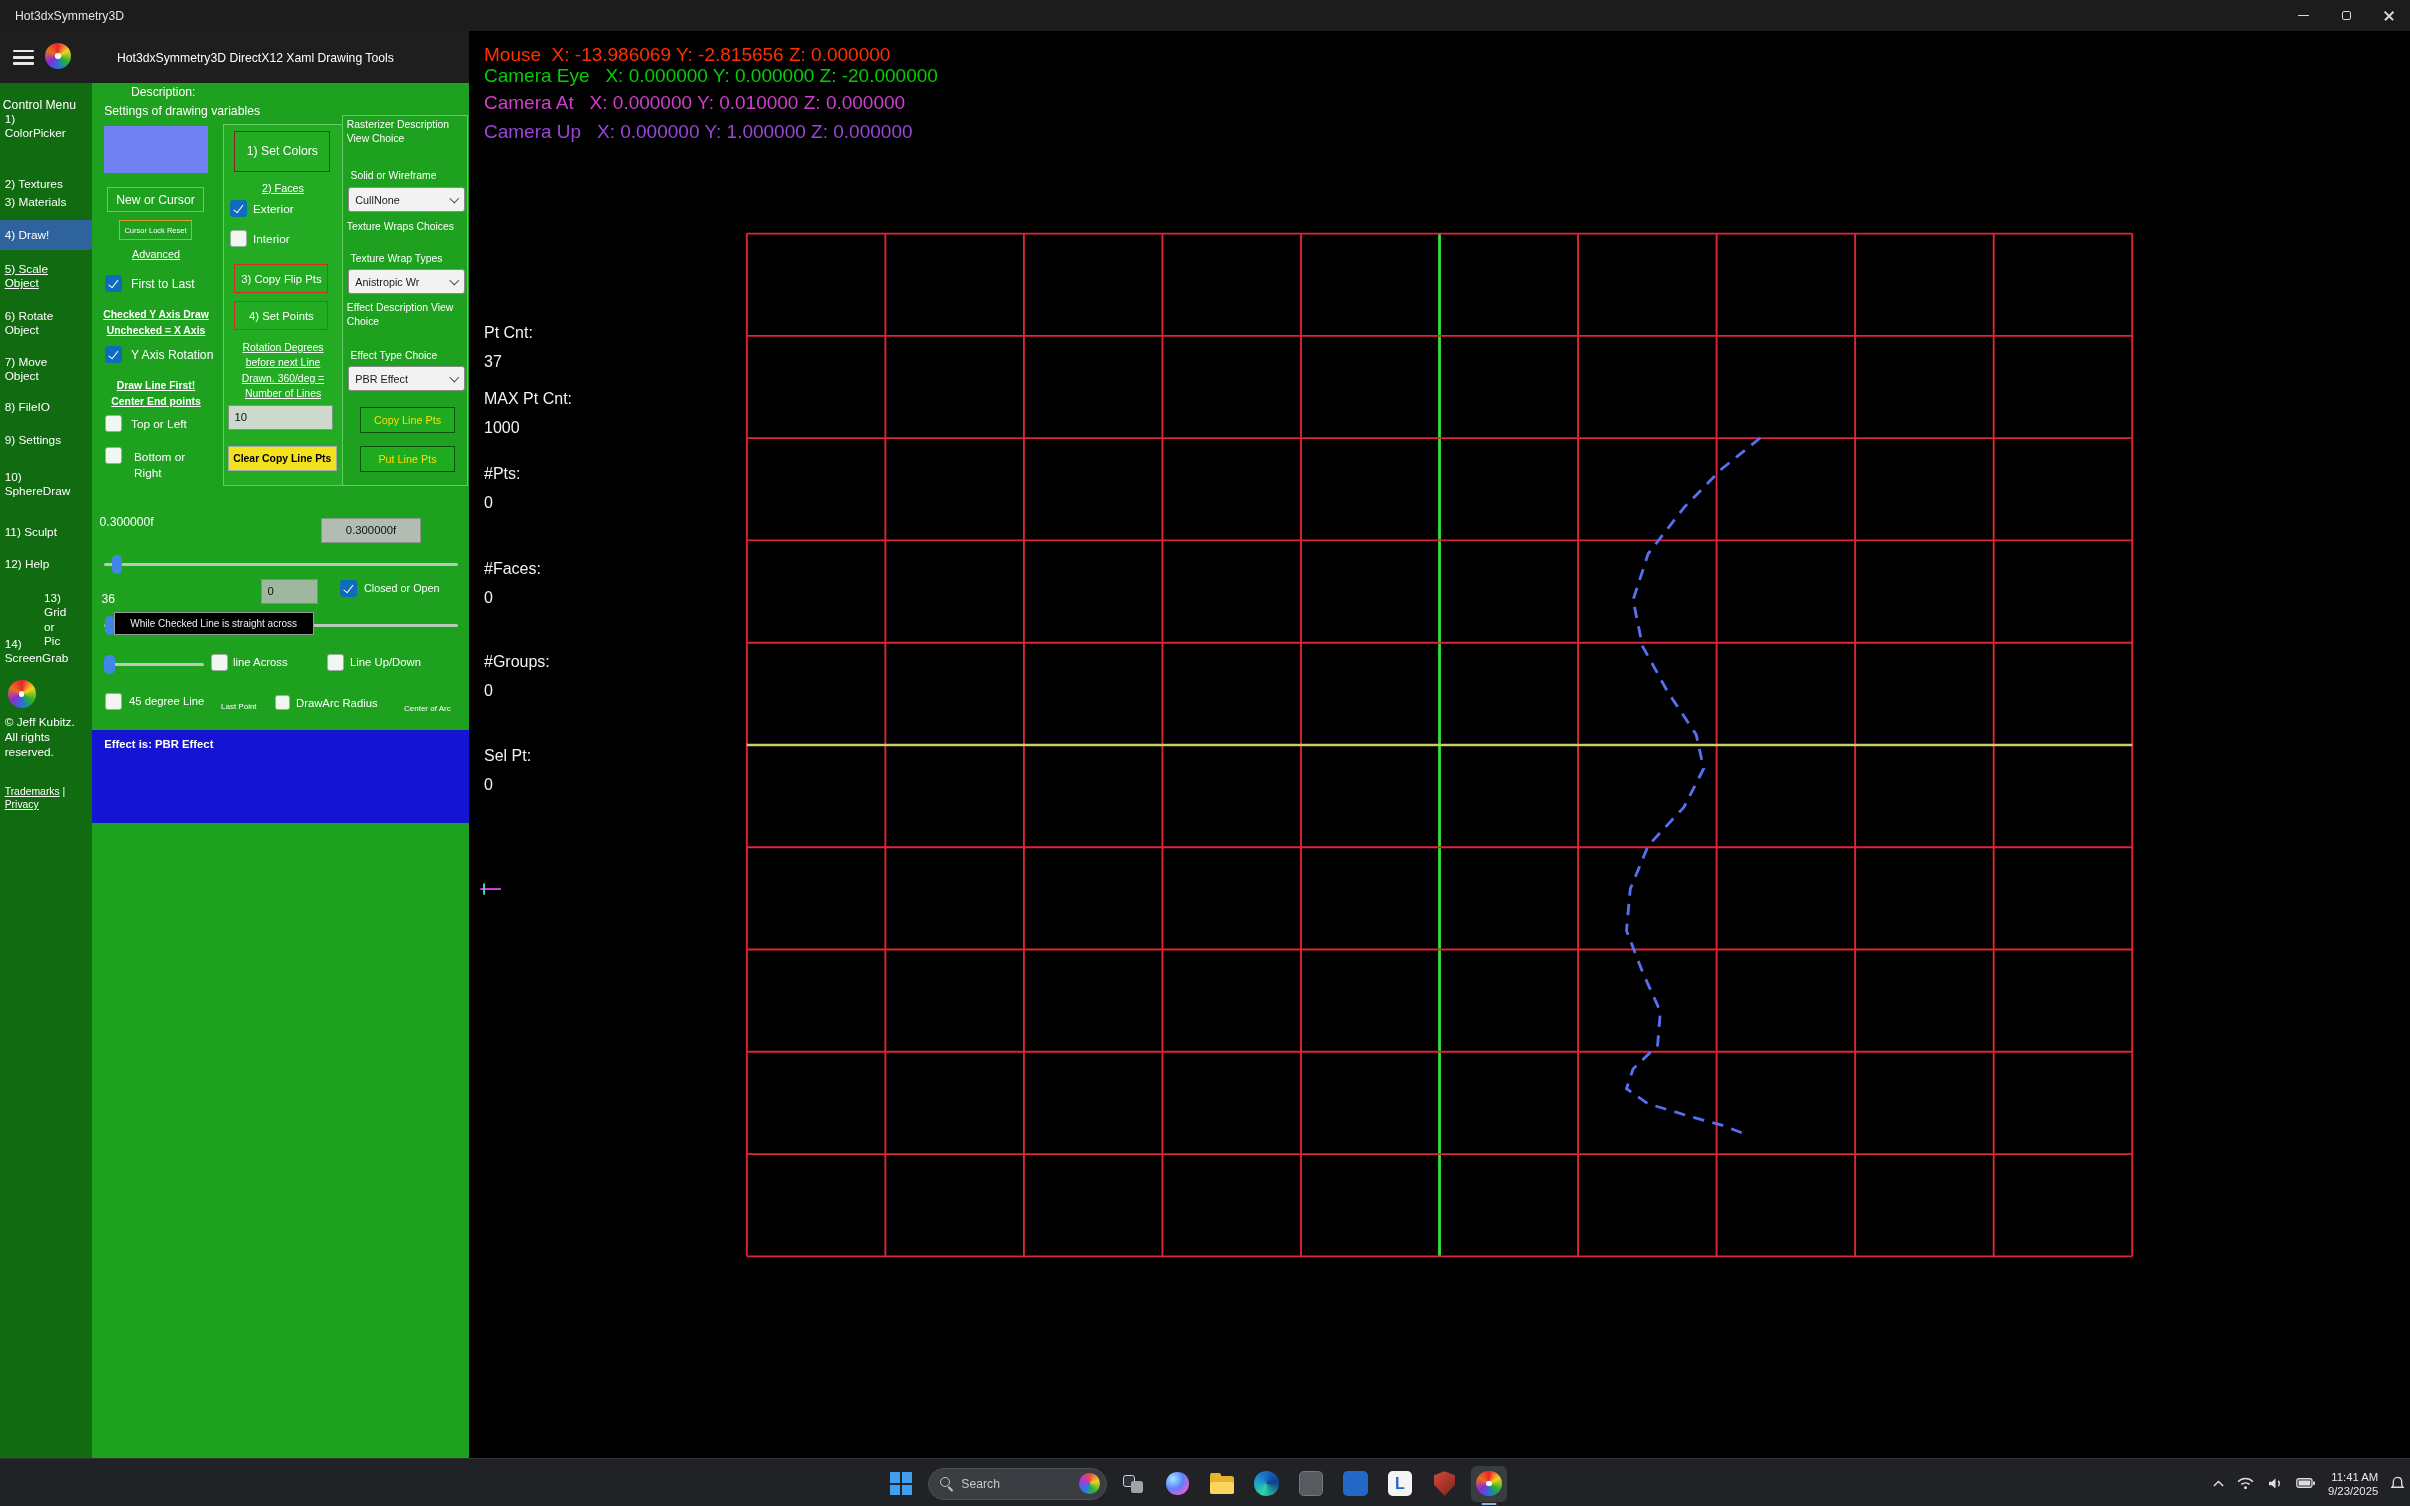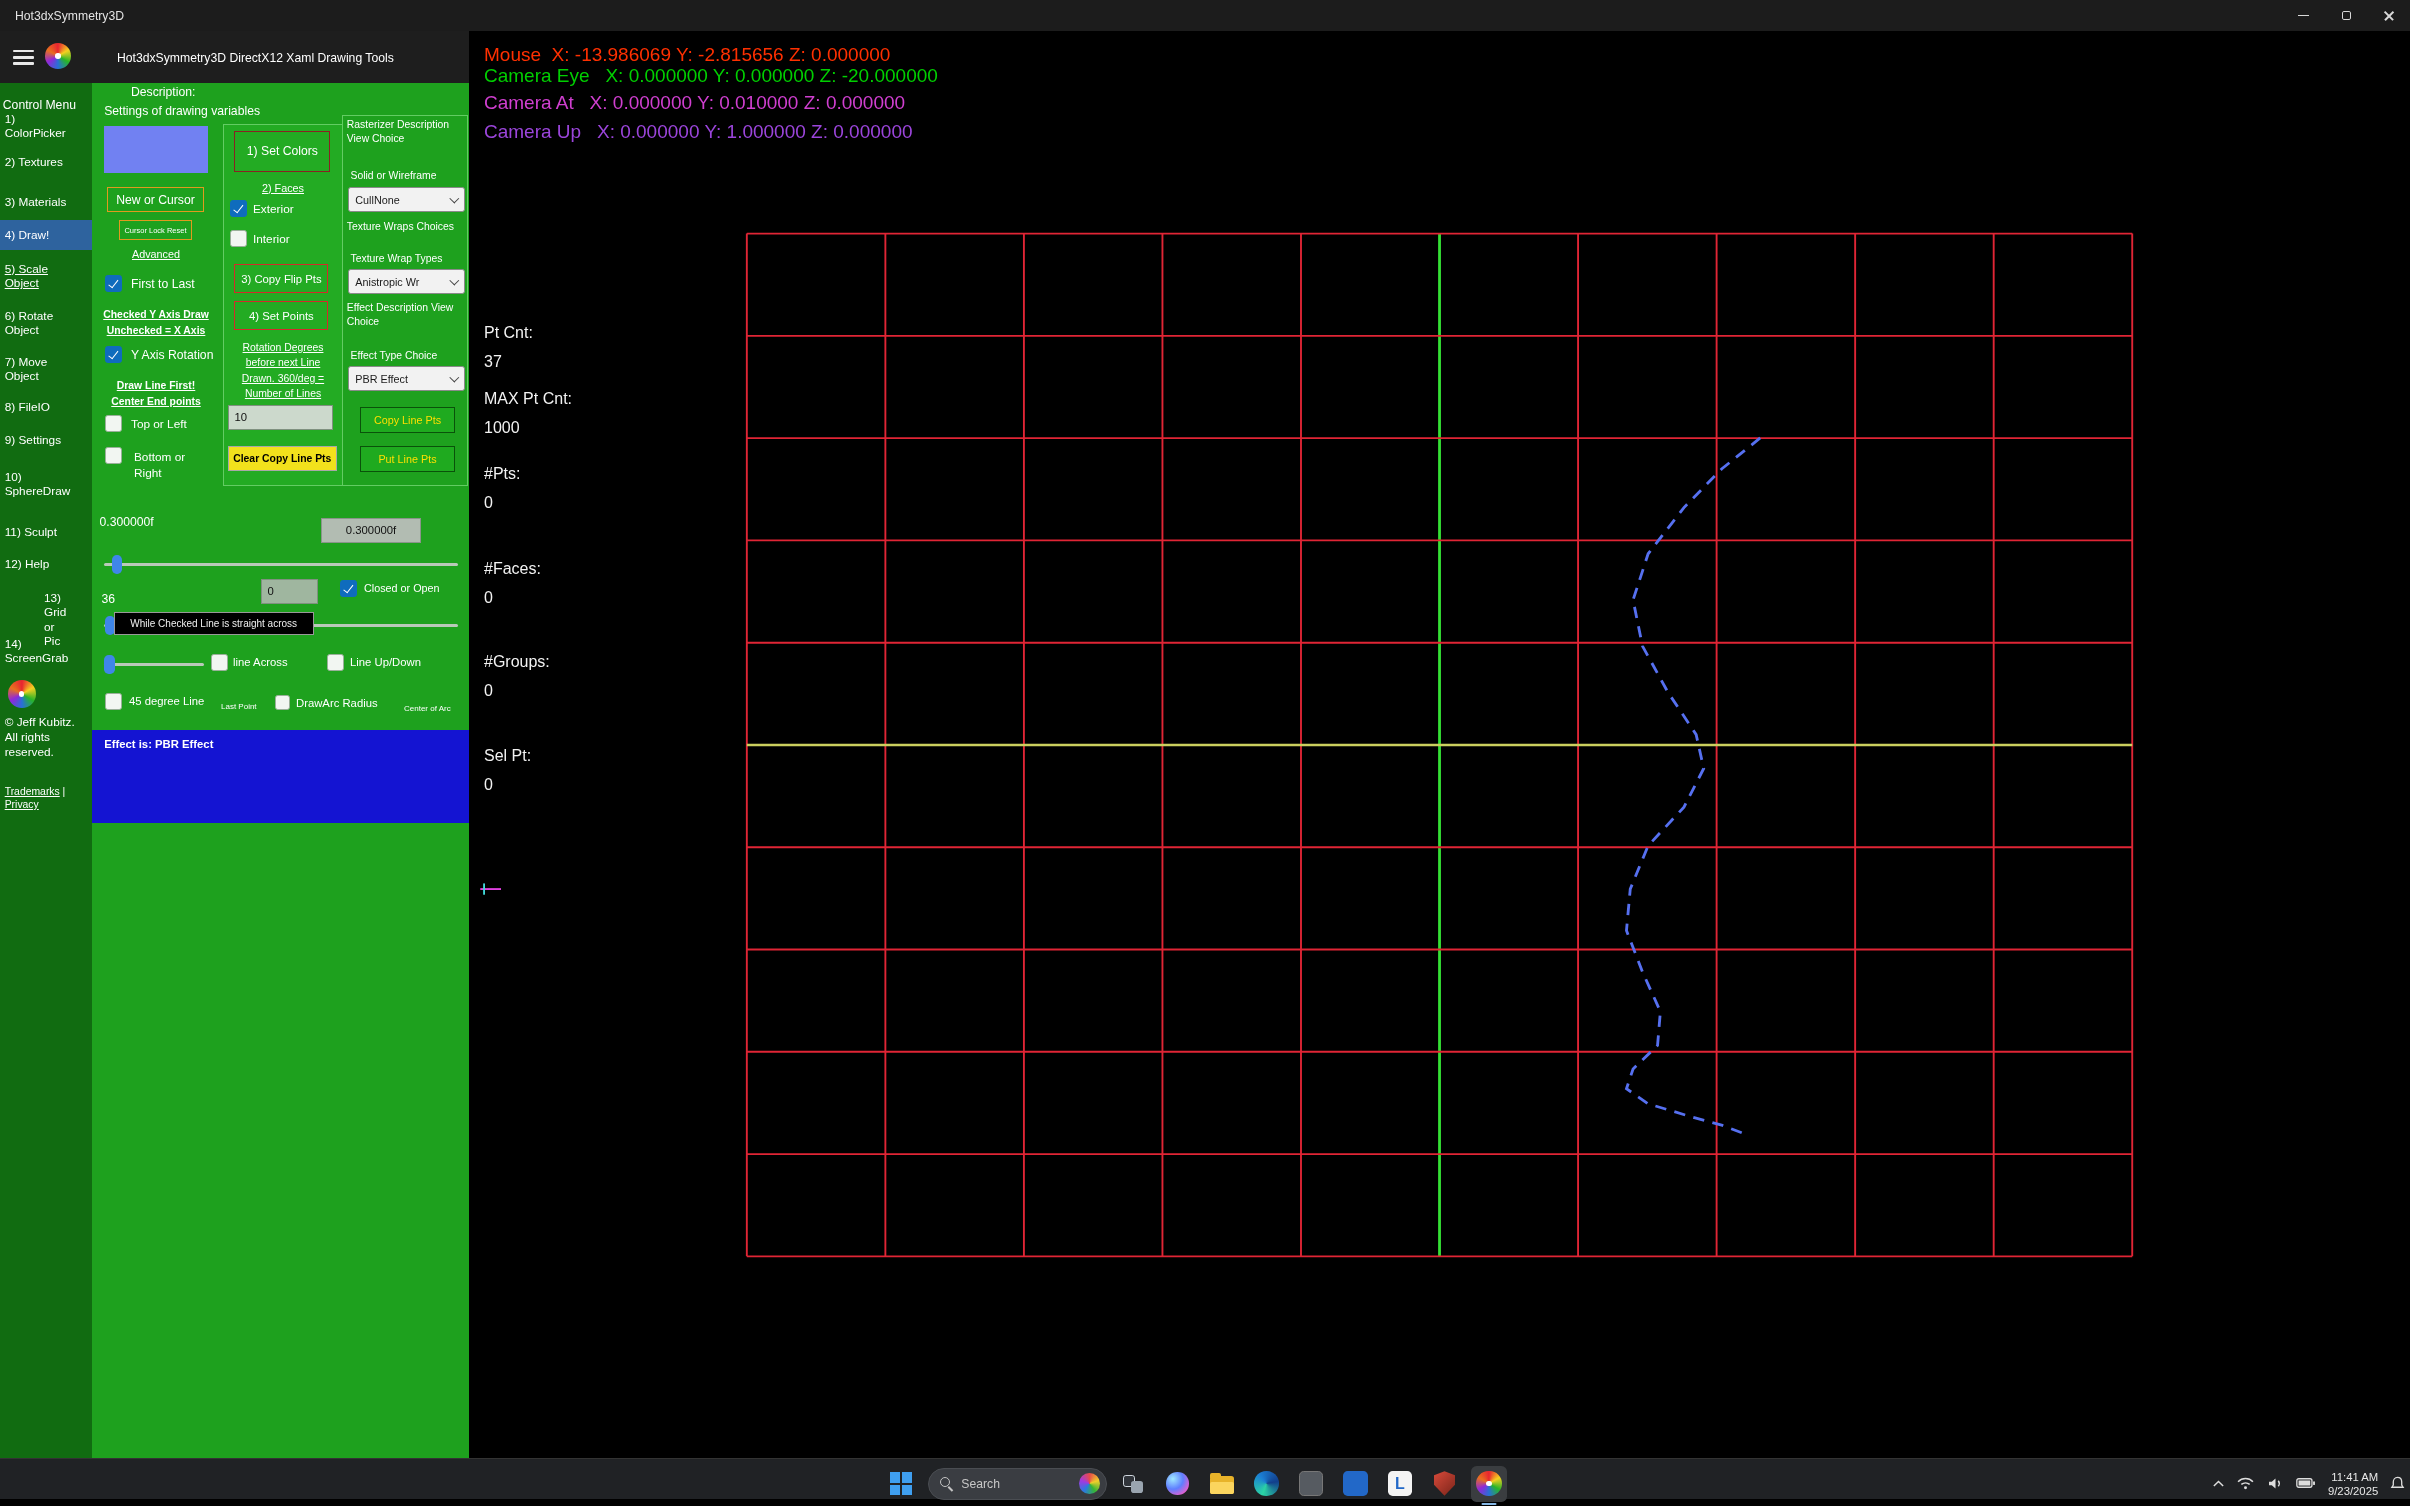--- a/index.html
+++ b/index.html
@@ -62,21 +62,21 @@
 .track{position:absolute;height:2.8px;background:#b9cab9;border-radius:1.9px}
 .thumb{position:absolute;width:10.4px;height:19px;background:#3f86e8;border-radius:4.7px;z-index:1}
 #tooltip{position:absolute;width:200px;height:22.6px;background:#000000;border:0.9px solid #999;color:#f0f0f0;font-size:10px;line-height:21px;text-align:center;z-index:2}
 #effect-banner{position:absolute;left:0;top:647px;width:377px;height:93px;background:#1414d2;padding:7.5px 0 0 12.2px;font-size:11.3px;font-weight:bold;color:#fff}
 
 #canvas{position:absolute;left:469px;top:31px;width:1942px;height:1427px;background:#000}
 #canvas-svg{position:absolute;left:0;top:0}
 .ov{position:absolute;left:15px;font-size:19px;white-space:pre}
 .stat{position:absolute;left:15px;color:#f2f2f2;font-size:16px;line-height:29px}
 
-#taskbar{position:absolute;left:0;top:1458px;width:2411px;height:41px;background:#202225;border-top:0.9px solid #333;z-index:40}
+#taskbar{position:absolute;left:0;top:1458px;width:2411px;height:49px;background:#202225;border-top:0.9px solid #333;z-index:40}
 .tb-center{position:absolute;left:883px;top:6.6px;display:flex;align-items:center;gap:8.5px;height:36px}
 .tb-icon{position:relative;width:36px;height:36px;display:flex;align-items:center;justify-content:center;border-radius:5.6px}
 .tb-icon.active{background:#3a3d40}
 .indicator{position:absolute;bottom:-3.8px;left:50%;transform:translateX(-50%);width:15px;height:2.8px;border-radius:1.9px;background:#86b8e6}
 .winlogo{display:grid;grid-template-columns:10.4px 10.4px;grid-template-rows:10.4px 10.4px;gap:1.9px}
 .winlogo i{background:#3f9ff0}
 .searchpill{width:179px;height:32px;border-radius:16px;background:#3a3d42;border:0.9px solid #4a4d52;display:flex;align-items:center;gap:7.5px;padding:0 5.6px 0 11.3px;color:#c8c8c8;font-size:12.2px}
 .search-text{flex:1}
 .searchball{width:21px;height:21px;border-radius:50%;background:conic-gradient(#e84a4a,#f0cf2a,#35b535,#2a7ae0,#a03ae0,#e84a4a)}
 .mag{position:relative;width:14px;height:14px}
@@ -124,21 +124,21 @@
       <i></i>
     </div>
   <div class="pinwheel hdr-logo"></div>
   <div class="hdr-title">Hot3dxSymmetry3D DirectX12 Xaml Drawing Tools</div>
 </div>
 
 <div id="sidebar">
   <div class="ctrl-menu">Control Menu</div>
   <div id="menu-items">
       <div class="menu-item" style="top: 21px;">1) ColorPicker</div>
-      <div class="menu-item" style="top: 64px;">2) Textures</div>
+      <div class="menu-item" style="top: 86px;">2) Textures</div>
       <div class="menu-item" style="top: 104px;">3) Materials</div>
       <div class="menu-item active" style="top: 137px;">4) Draw!</div>
       <div class="menu-item" style="top: 171px; text-decoration: underline;">5) Scale Object</div>
       <div class="menu-item" style="top: 218px;">6) Rotate Object</div>
       <div class="menu-item" style="top: 264px;">7) Move Object</div>
       <div class="menu-item" style="top: 309px;">8) FileIO</div>
       <div class="menu-item" style="top: 342px;">9) Settings</div>
       <div class="menu-item" style="top: 379px;">10) SphereDraw</div>
       <div class="menu-item" style="top: 434px;">11) Sculpt</div>
       <div class="menu-item" style="top: 466px;">12) Help</div>

